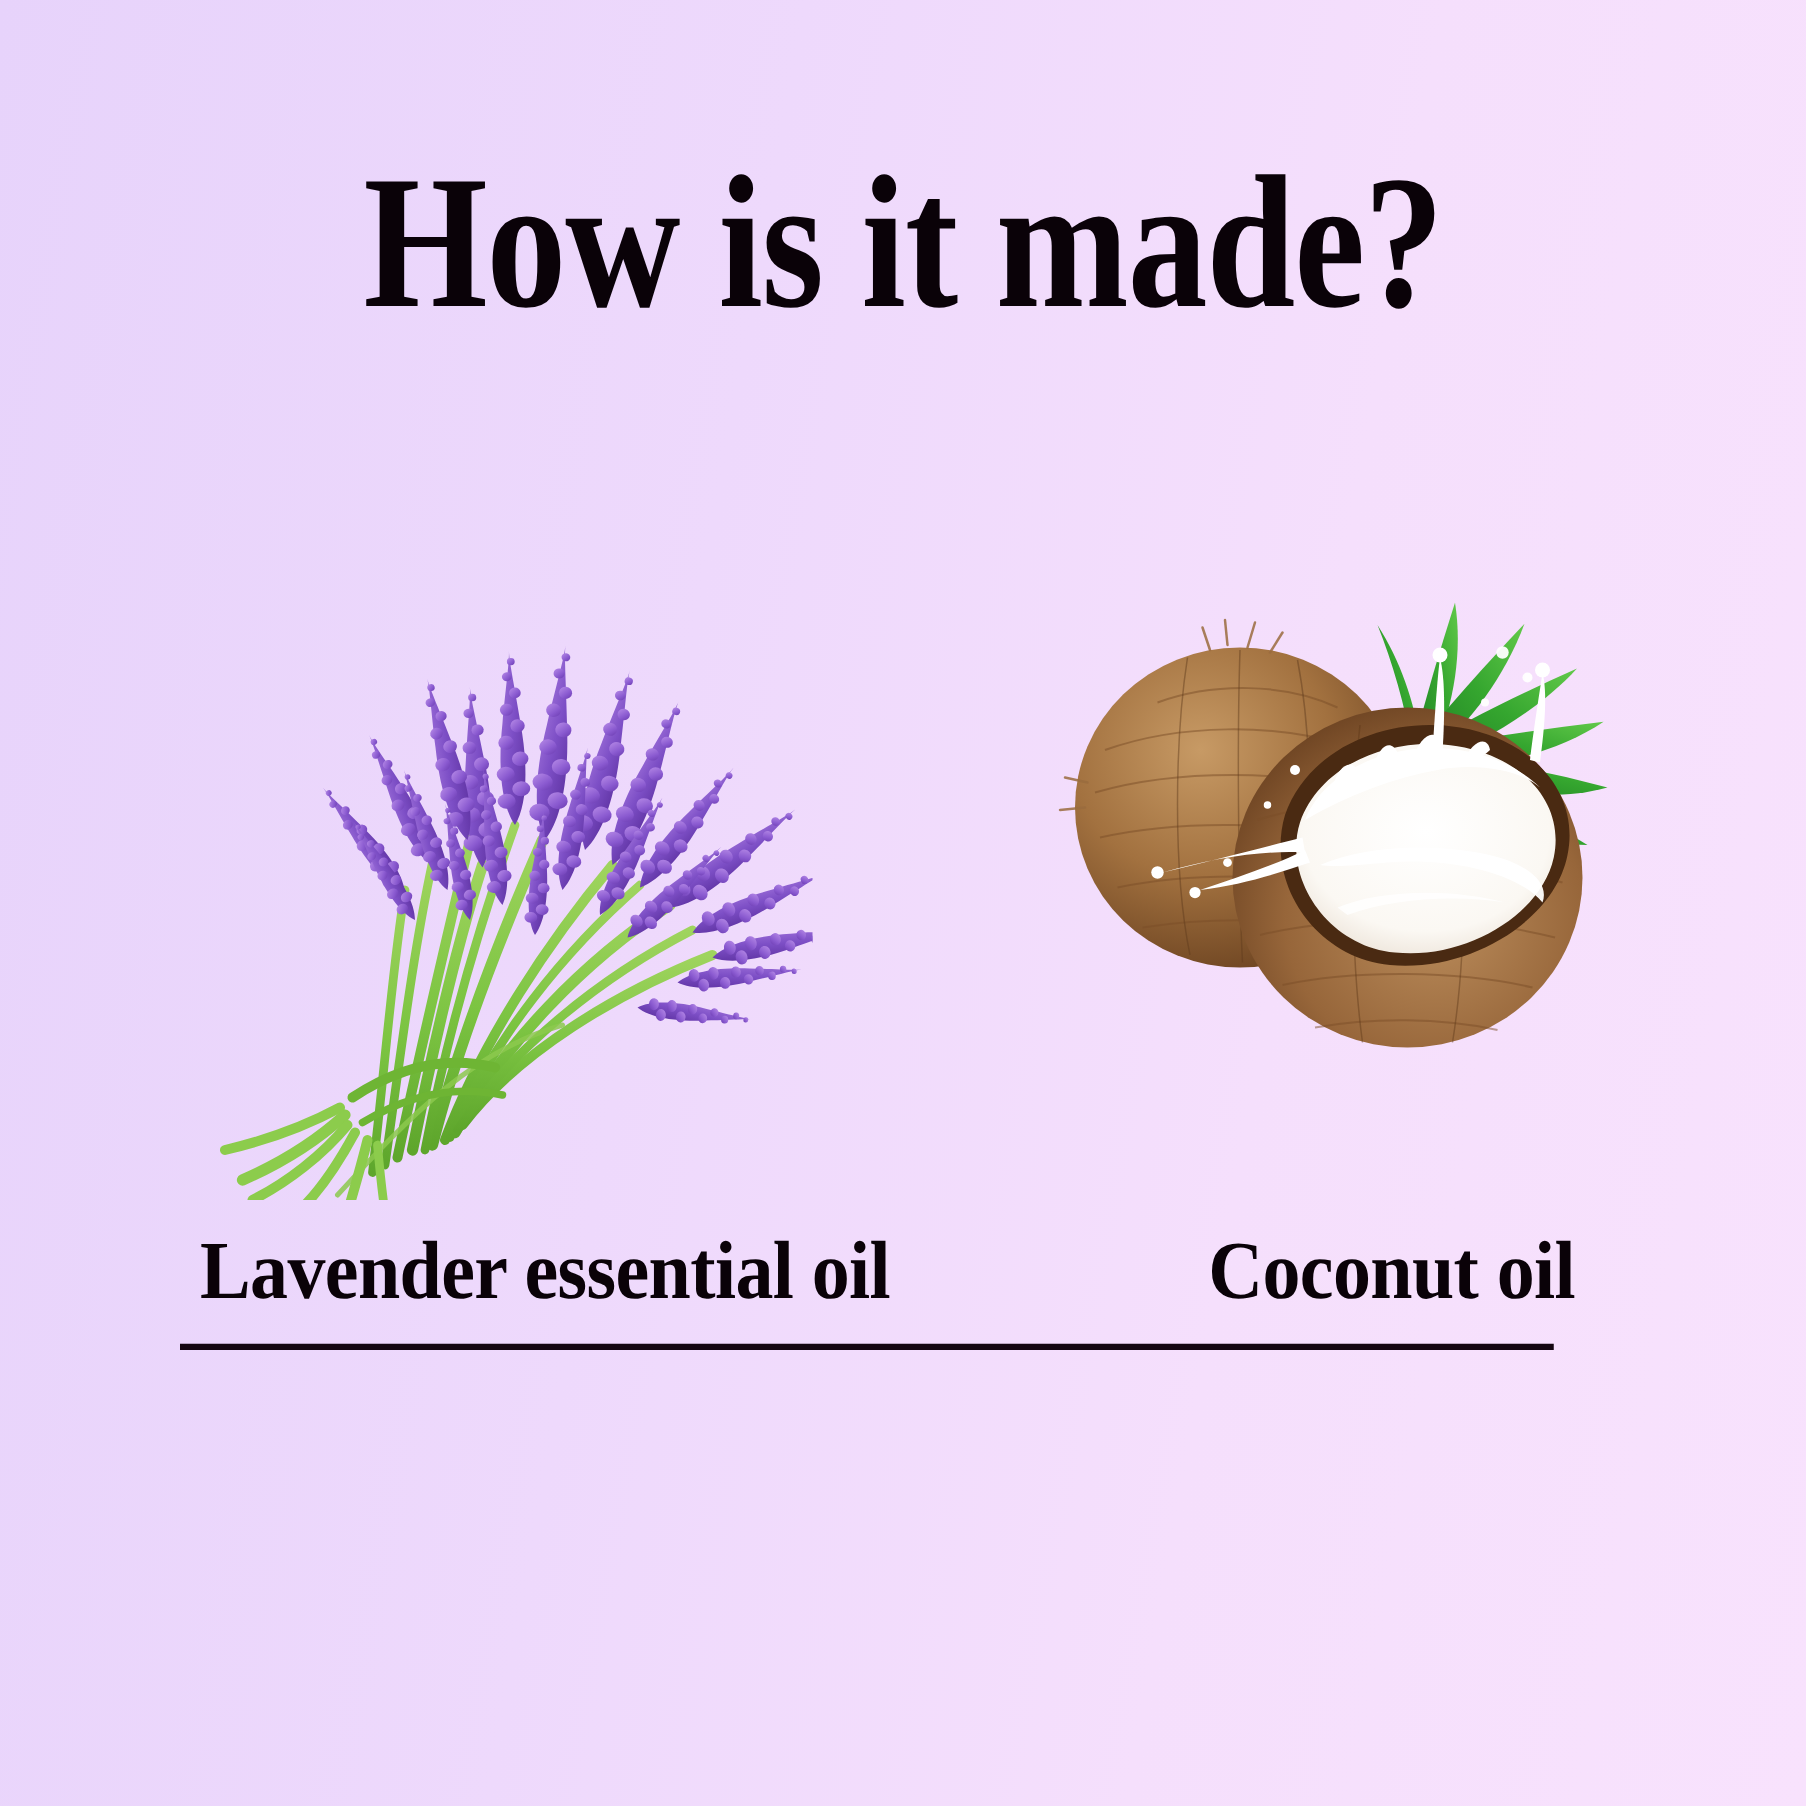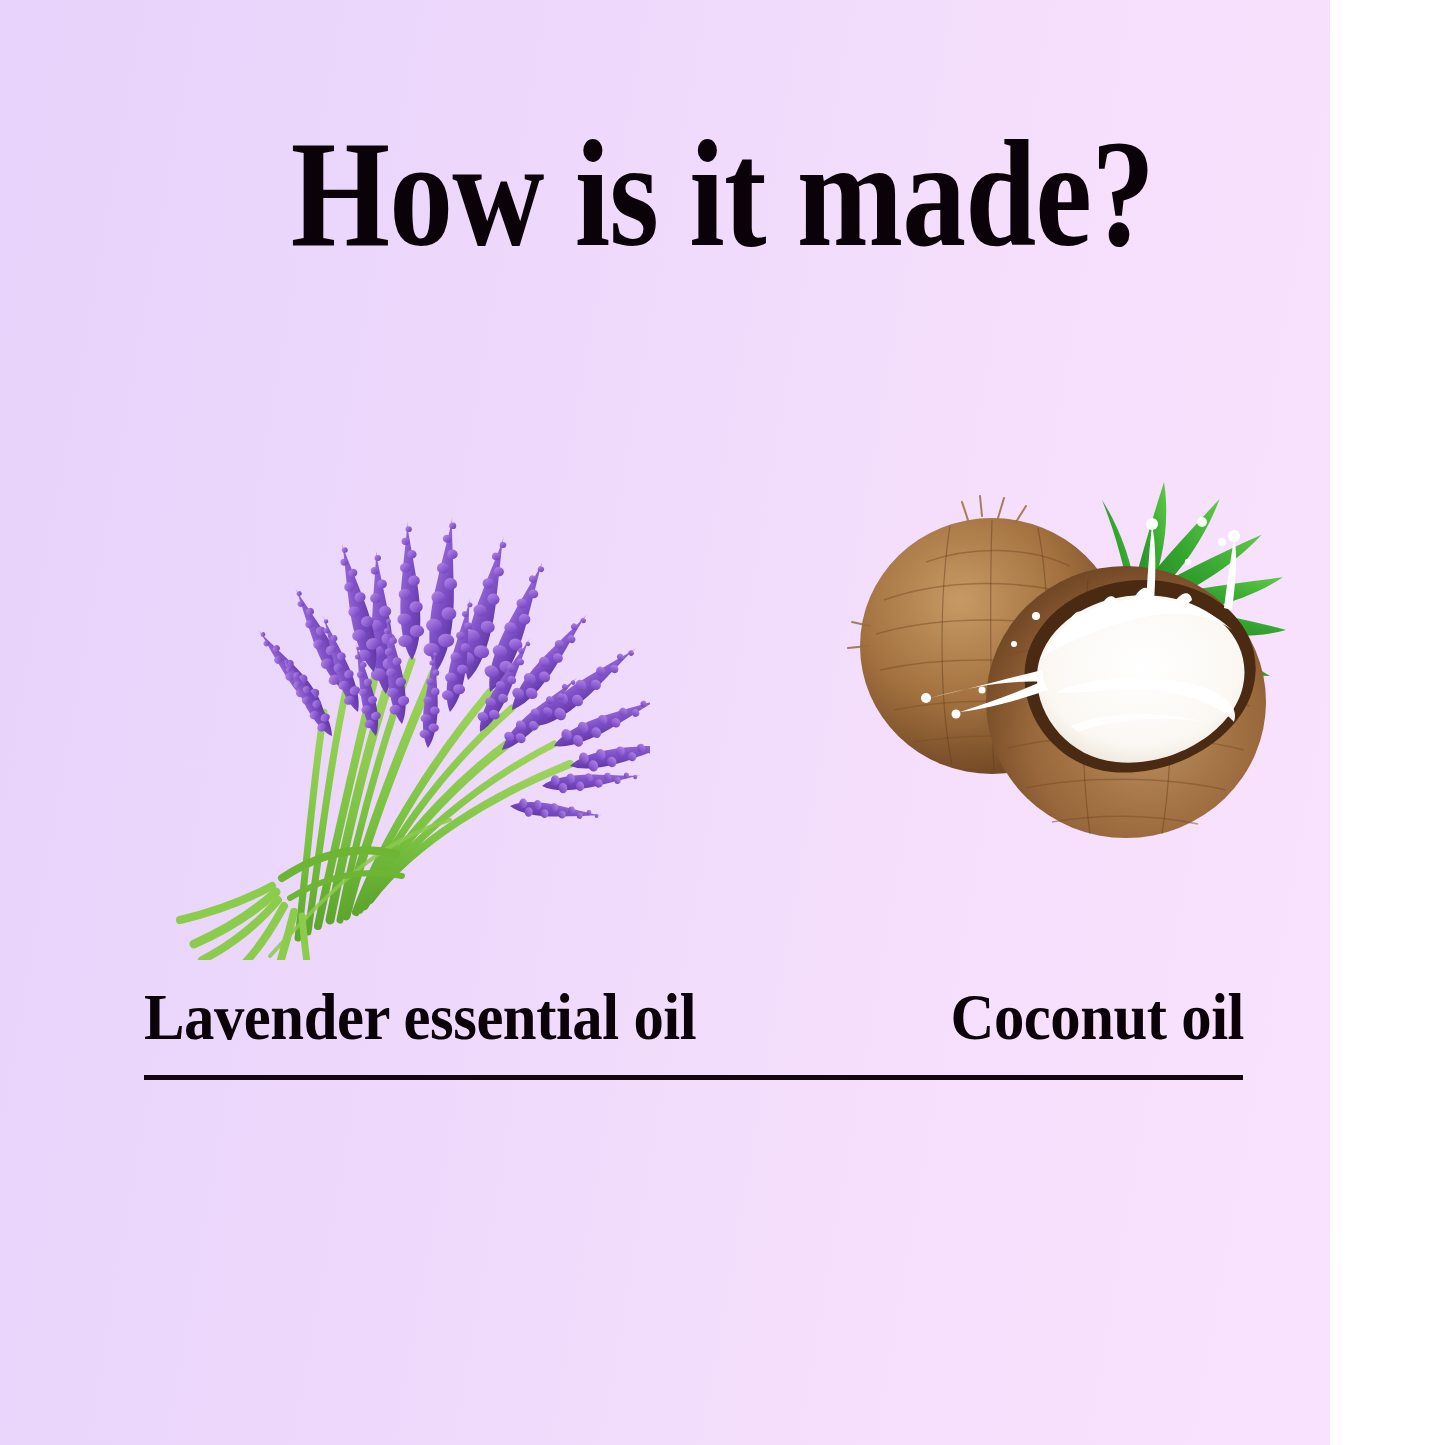--- a/index.html
+++ b/index.html
@@ -8,21 +8,21 @@
   }
   body {
     width: 1445px;
     height: 1445px;
     overflow: hidden;
     font-family: "Liberation Sans", sans-serif;
   }
 
   #poster {
     position: relative;
-    width: 1330px;
+    width: 1445px;
     height: 1445px;
     background: linear-gradient(100deg, #e7d3fb 0%, #eed9fc 38%, #f5dffc 68%, #f8e2fd 100%);
     overflow: hidden;
   }
 
   
   .title {
     position: absolute;
     left: 0;
     top: 118px;
@@ -60,21 +60,21 @@
     left: 830px;
     top: 130px;
     width: 500px;
     height: 480px;
   }
   .illus svg { display: block; width: 100%; height: 100%; }
 
   
   .labels {
     position: absolute;
-    left: 144px;
+    left: 160px;
     top: 980px;
     width: 1100px;
     height: 70px;
   }
   .label {
     position: absolute;
     bottom: 0;
     font-family: "Liberation Serif", "DejaVu Serif", serif;
     font-weight: bold;
     font-size: 66px;

